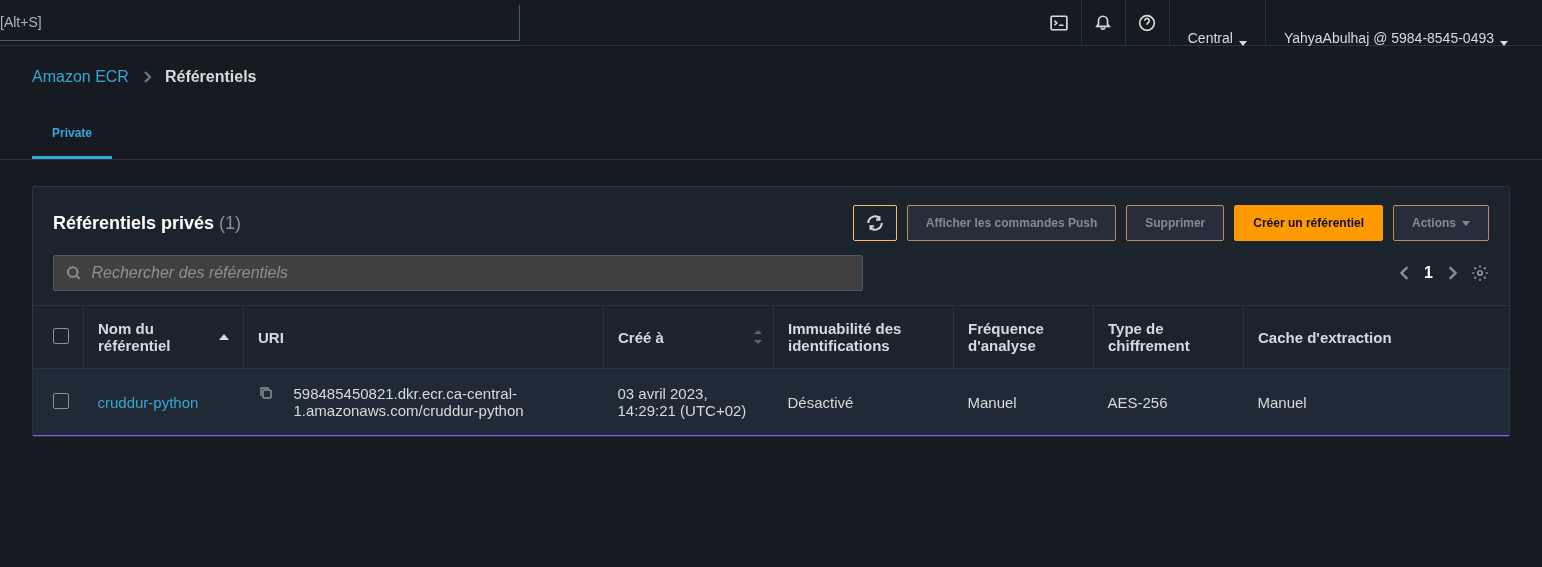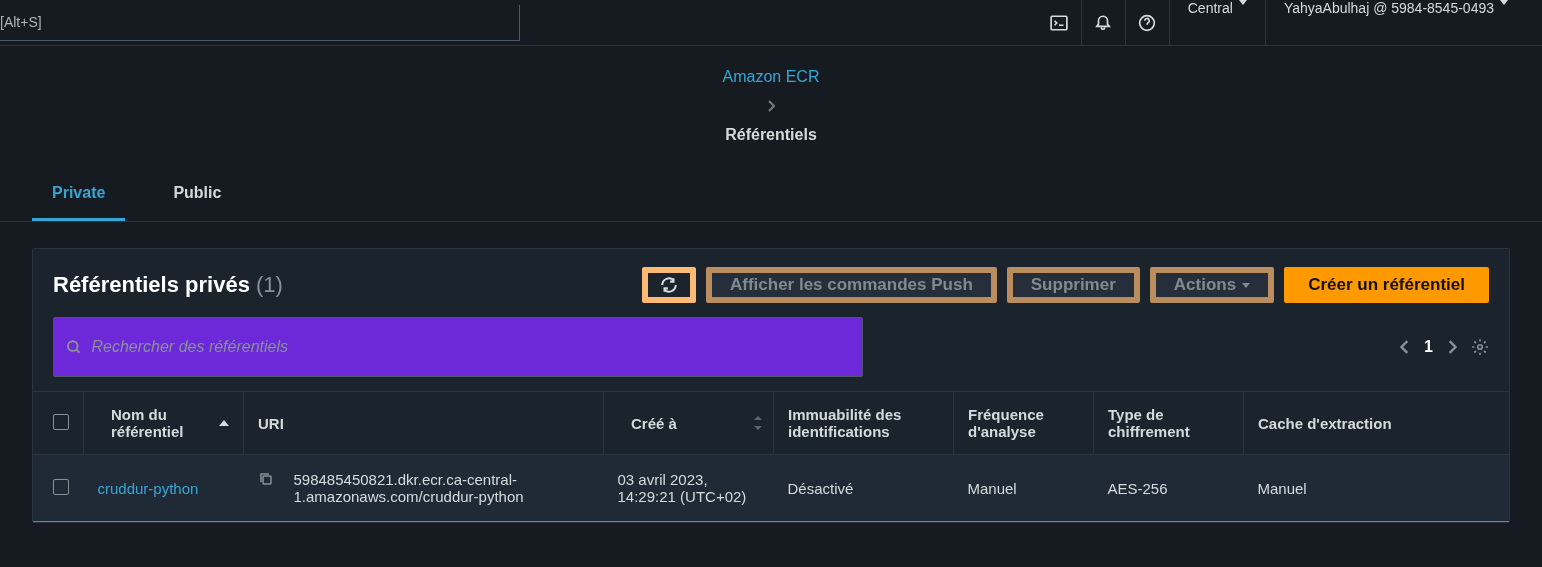--- a/index.html
+++ b/index.html
@@ -46,60 +46,59 @@
   align-items: center;
   justify-content: center;
   color: #d5dbdb;
   cursor: pointer;
   border-left: 1px solid #2a3440;
 }
 .topbar-icon-btn:first-child { border-left: none; }
 .topbar-text-btn {
   height: 46px;
   display: flex;
-  align-items: flex-start;
+  align-items: flex-end;
   padding: 0 18px;
   color: #d5dbdb;
   cursor: pointer;
   border-left: 1px solid #2a3440;
   gap: 6px;
 }
 .caret-down {
   width: 0; height: 0;
   border-left: 4px solid transparent;
   border-right: 4px solid transparent;
   border-top: 5px solid #d5dbdb;
 }
 
 
 .breadcrumb {
   padding: 22px 32px 0 32px;
   display: flex;
   align-items: center;
   gap: 14px;
   font-size: 16px;
-  flex-direction: column;
 }
 .breadcrumb a { color: #37a6d4; text-decoration: none; }
 .breadcrumb .current { color: #d5dbdb; font-weight: 700; }
 .chev {
   color: #6e7d86;
 }
 
 
 .tabs {
   padding: 0 32px;
   display: flex;
   gap: 28px;
   border-bottom: 1px solid #2a3440;
   margin-top: 26px;
 }
 .tab {
   padding: 14px 20px 16px 20px;
-  font-size: 16px;
+  font-size: 12px;
   font-weight: 700;
   color: #d5dbdb;
   cursor: pointer;
   border-bottom: 3px solid transparent;
 }
 .tab.active {
   color: #37a6d4;
   border-bottom-color: #37a6d4;
 }
 
@@ -110,35 +109,35 @@
   border: 1px solid #2a3440;
   border-radius: 2px;
 }
 .panel-header {
   display: flex;
   align-items: center;
   justify-content: space-between;
   padding: 18px 20px 14px 20px;
 }
 .panel-title {
-  font-size: 22px;
+  font-size: 18px;
   font-weight: 700;
   color: #fff;
 }
 .panel-title .count { color: #879196; font-weight: 400; }
 .panel-actions {
   display: flex;
   gap: 10px;
 }
 .btn {
   background: #2a3440;
-  border: 6px solid #fdba74;
+  border: 1px solid #fdba74;
   color: #aab7b8;
   padding: 8px 18px;
-  font-size: 17px;
+  font-size: 12px;
   font-weight: 700;
   border-radius: 2px;
   cursor: pointer;
   display: flex;
   align-items: center;
   gap: 6px;
   height: 36px;
 }
 .btn.icon-only { padding: 8px 12px; background: transparent; color: #d5dbdb; }
 .btn.disabled { opacity: 0.7; cursor: default; }
@@ -156,23 +155,23 @@
   padding: 0 20px 14px 20px;
   gap: 16px;
 }
 .search-input-wrap {
   flex: 1;
   max-width: 810px;
   display: flex;
   align-items: center;
   border: 1px solid #4a5a6b;
   border-radius: 2px;
-  padding: 20px 12px;
+  padding: 8px 12px;
   gap: 10px;
-  background: #6d28d9;
+  background: #404040;
 }
 .search-input-wrap input {
   background: transparent;
   border: none;
   outline: none;
   color: #d5dbdb;
   font-size: 16px;
   font-style: italic;
   width: 100%;
 }
@@ -232,21 +231,21 @@
   width: 10px; height: 10px;
   position: relative;
 }
 .sort-ind.none::before, .sort-ind.none::after {
   content: ""; position: absolute; left: 0;
   border-left: 4px solid transparent;
   border-right: 4px solid transparent;
 }
 .sort-ind.none::before { top: -2px; border-bottom: 4px solid #586774; }
 .sort-ind.none::after { bottom: -2px; border-top: 4px solid #586774; }
-.th-flex { display: flex; align-items: center; justify-content: space-between; margin-left: 13px; }
+.th-flex { display: flex; align-items: center; justify-content: space-between; }
 .copy-icon { color: #879196; margin-right: 8px; cursor: pointer; }
 .uri-cell { display: flex; align-items: flex-start; gap: 12px; }
 svg { display: block; }
 </style>
 </head>
 <body>
 
 <div class="topbar">
   <div class="search-wrap">
     <span>[Alt+S]</span>
@@ -285,42 +284,41 @@
   <span class="chev">
     <svg width="8" height="12" viewBox="0 0 8 12" fill="none" stroke="currentColor" stroke-width="2">
         <path d="M2 1l5 5-5 5"></path>
       </svg>
   </span>
   <span class="current">Référentiels</span>
 </div>
 
 <div class="tabs">
   <div class="tab active">Private</div>
-  <div class="tab">Public</div>
 </div>
 
 <div class="panel">
   <div class="panel-header">
     <div class="panel-title">
       <span>Référentiels privés</span>
       <span class="count">(1)</span>
     </div>
     <div class="panel-actions">
       <button class="btn icon-only">
         <svg width="18" height="18" viewBox="0 0 16 16" fill="none" stroke="currentColor" stroke-width="1.8">
             <path d="M2 8a6 6 0 0 1 10.2-4.2M14 8a6 6 0 0 1-10.2 4.2M12 2v3h-3M4 14v-3h3"></path>
           </svg>
       </button>
       <button class="btn disabled">Afficher les commandes Push</button>
       <button class="btn disabled">Supprimer</button>
+      <button class="btn btn-primary">Créer un référentiel</button>
       <button class="btn disabled">
         <span>Actions</span>
         <span class="caret-down" style="border-top-color:#aab7b8"></span>
       </button>
-      <button class="btn btn-primary">Créer un référentiel</button>
     </div>
   </div>
 
   <div class="search-row">
     <div class="search-input-wrap">
       <svg width="16" height="16" viewBox="0 0 16 16" fill="none" stroke="#879196" stroke-width="2">
           <circle cx="7" cy="7" r="5"></circle>
           <path d="M11 11l3 3"></path>
         </svg>
       <input type="text" placeholder="Rechercher des référentiels" style="">

